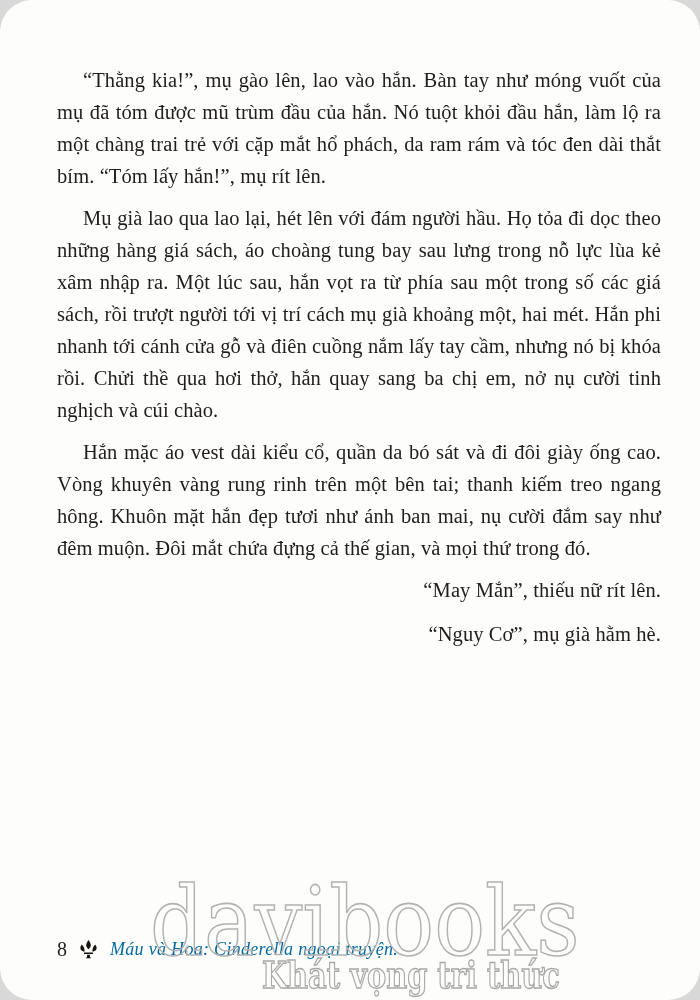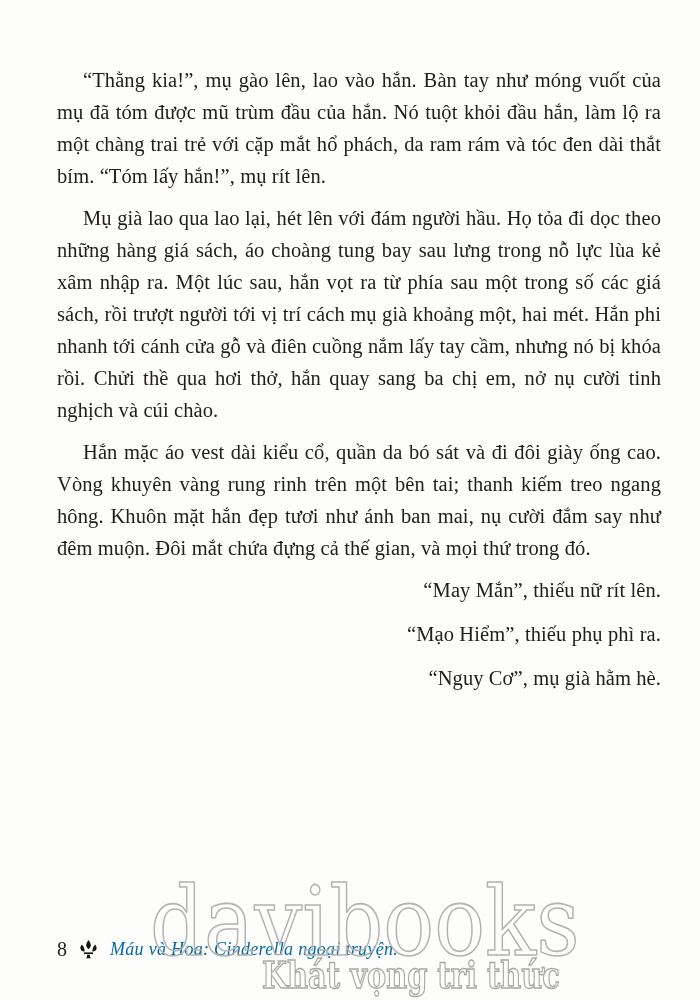--- a/index.html
+++ b/index.html
@@ -67,28 +67,27 @@
     font-style:italic;
     font-size:18px;
     letter-spacing:.3px;
     color:#0369a1;
     white-space:nowrap;
   }
 </style>
 </head>
 <body>
 
-<div class="page" style="background: rgb(253, 253, 252); color: rgb(32, 29, 26);">
+<div class="page" style="background: rgb(253, 253, 252); color: rgb(32, 29, 26); border-radius: 32px;">
 
   <div class="text-col" id="paragraphs">
       <p class="para">“Thằng kia!”, mụ gào lên, lao vào hắn. Bàn tay như móng vuốt của mụ đã tóm được mũ trùm đầu của hắn. Nó tuột khỏi đầu hắn, làm lộ ra một chàng trai trẻ với cặp mắt hổ phách, da ram rám và tóc đen dài thắt bím. “Tóm lấy hắn!”, mụ rít lên.</p>
       <p class="para">Mụ già lao qua lao lại, hét lên với đám người hầu. Họ tỏa đi dọc theo những hàng giá sách, áo choàng tung bay sau lưng trong nỗ lực lùa kẻ xâm nhập ra. Một lúc sau, hắn vọt ra từ phía sau một trong số các giá sách, rồi trượt người tới vị trí cách mụ già khoảng một, hai mét. Hắn phi nhanh tới cánh cửa gỗ và điên cuồng nắm lấy tay cầm, nhưng nó bị khóa rồi. Chửi thề qua hơi thở, hắn quay sang ba chị em, nở nụ cười tinh nghịch và cúi chào.</p>
       <p class="para">Hắn mặc áo vest dài kiểu cổ, quần da bó sát và đi đôi giày ống cao. Vòng khuyên vàng rung rinh trên một bên tai; thanh kiếm treo ngang hông. Khuôn mặt hắn đẹp tươi như ánh ban mai, nụ cười đắm say như đêm muộn. Đôi mắt chứa đựng cả thế gian, và mọi thứ trong đó.</p>
       <p class="para dialogue">“May Mắn”, thiếu nữ rít lên.</p>
-      <p class="para dialogue">“Mạo Hiểm”, thiếu phụ phì ra.</p>
       <p class="para dialogue">“Nguy Cơ”, mụ già hằm hè.</p>
     </div>
 
   <div class="watermark">
     <div class="wm-brand" style="-webkit-text-stroke: 1.6px rgb(178, 178, 178);">davibooks</div>
     <div class="wm-slogan" style="-webkit-text-stroke: 1.4px rgb(168, 168, 168);">Khát vọng tri thức</div>
   </div>
 
   <div class="footer">
     <span class="page-num">8</span>

